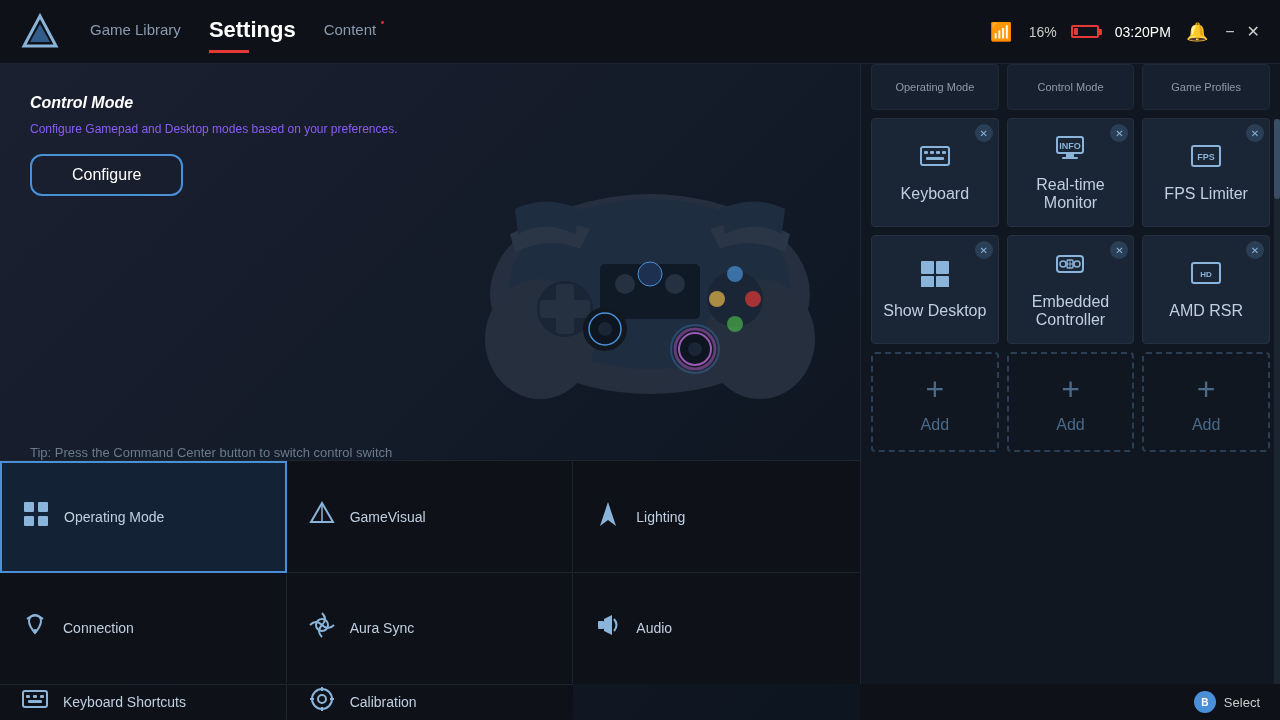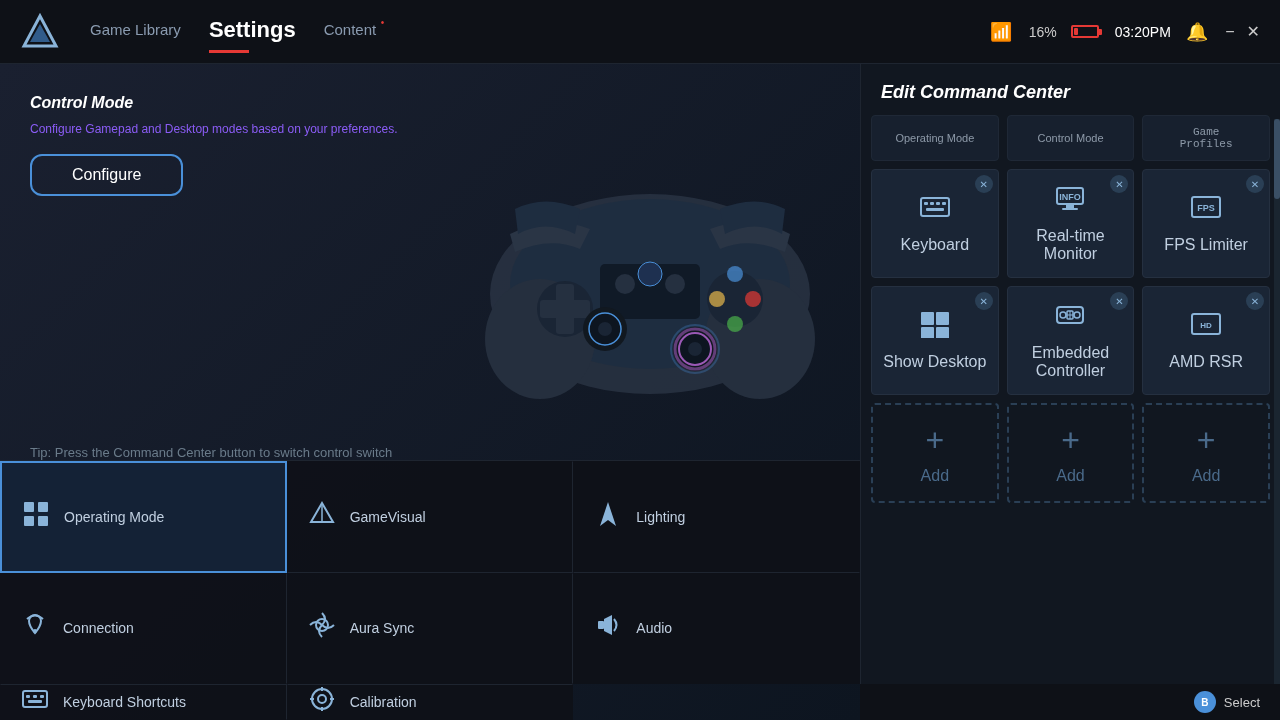--- a/index.html
+++ b/index.html
@@ -512,32 +512,31 @@
             <line x1="2" y1="14" x2="6" y2="14" stroke="#8ab4d9" stroke-width="2"></line>
             <line x1="22" y1="14" x2="26" y2="14" stroke="#8ab4d9" stroke-width="2"></line>
           </svg>
         </span>
         <span class="menu-item-label">Calibration</span>
       </div>
     </div>
   </div>
 
   <div class="right-panel">
-    <div class="right-panel-title">Edit Command Center</div>
 
     <div class="command-center-scroll">
 
       <div class="cmd-row" style="height:46px;overflow:hidden;">
         <div class="cmd-card partial" style="min-height:40px;padding:6px 10px;">
           <span class="cmd-card-label" style="font-size:11px;">Operating Mode</span>
         </div>
         <div class="cmd-card partial" style="min-height:40px;padding:6px 10px;">
           <span class="cmd-card-label" style="font-size:11px;">Control Mode</span>
         </div>
-        <div class="cmd-card partial" style="min-height:40px;padding:6px 26px;font-family:Liberation Mono, monospace;">
+        <div class="cmd-card partial" style="min-height:40px;padding:6px 26px;">
           <span class="cmd-card-label" style="font-size:11px;">Game Profiles</span>
         </div>
       </div>
 
       <div class="cmd-row">
         <div class="cmd-card">
           <div class="cmd-card-close">✕</div>
           <div class="cmd-card-icon">
             <svg width="32" height="28" viewBox="0 0 32 28" fill="none">
               <rect x="2" y="5" width="28" height="18" rx="2" fill="none" stroke="#8ab4d9" stroke-width="2"></rect>

